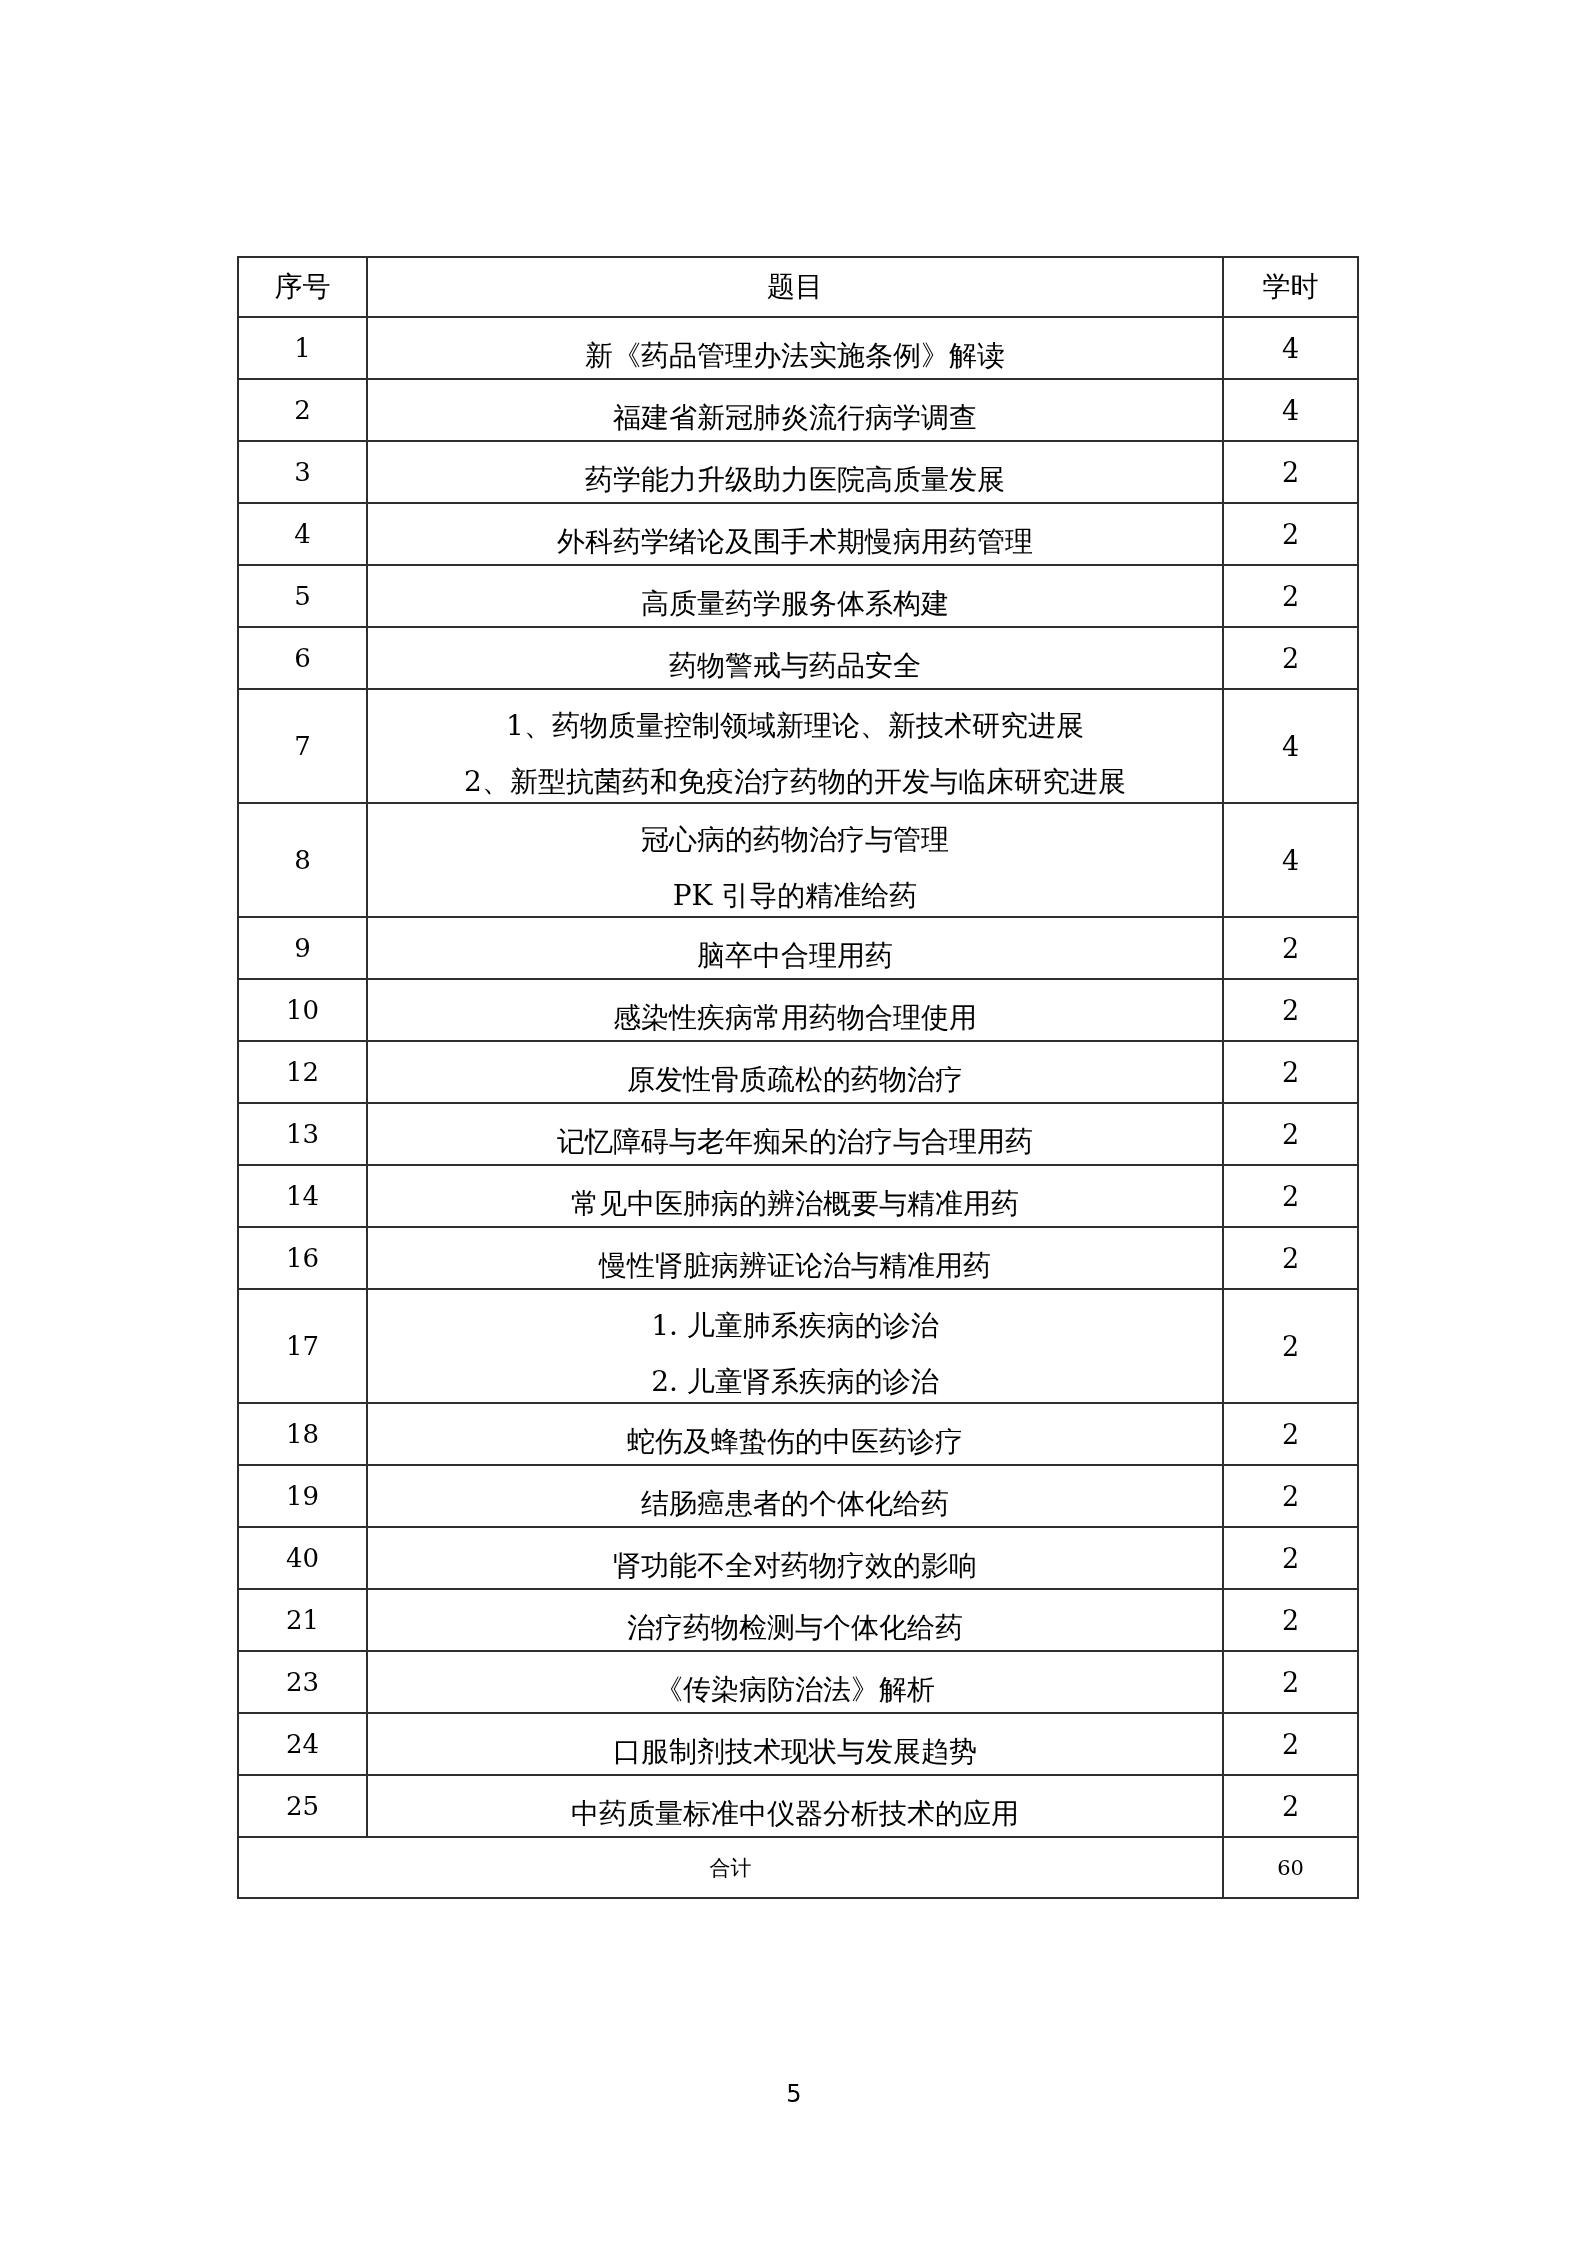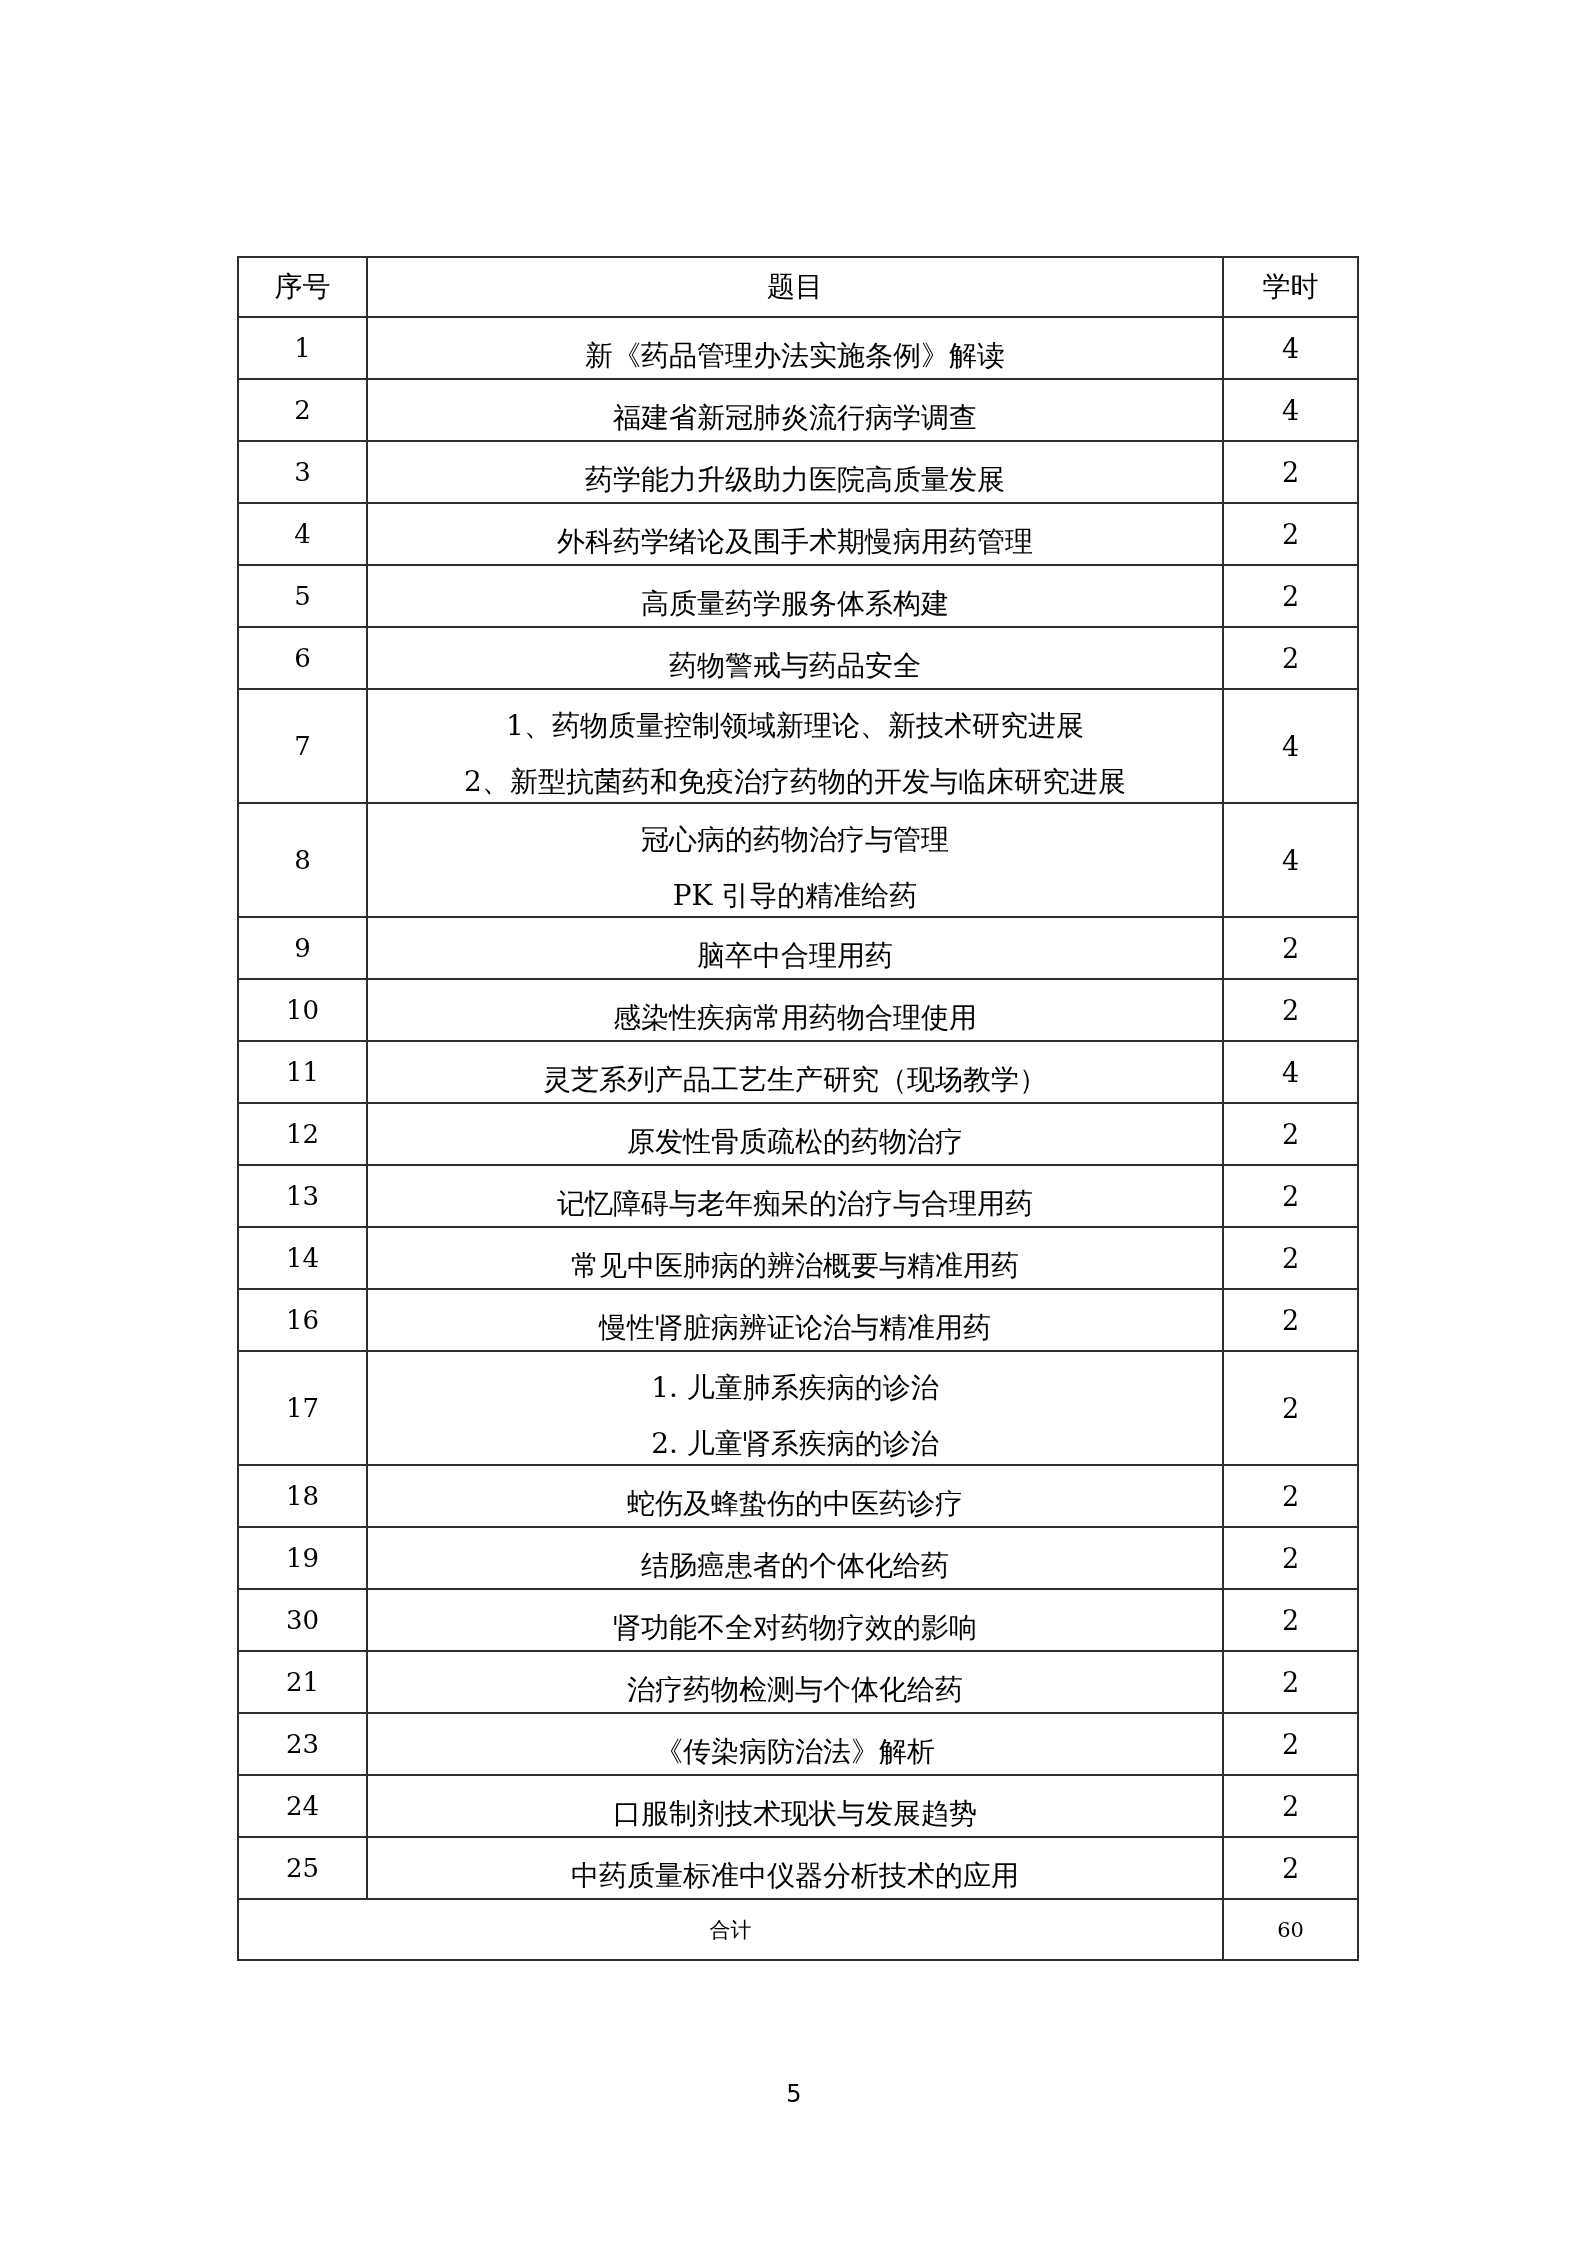--- a/index.html
+++ b/index.html
@@ -136,27 +136,20 @@
           <td class="cell-hours">2</td>
         </tr>
         <tr class="row-single">
           <td class="cell-no">10</td>
           <td class="cell-title">
             <div class="title-line">感染性疾病常用药物合理使用</div>
           </td>
           <td class="cell-hours">2</td>
         </tr>
         <tr class="row-single">
-          <td class="cell-no">11</td>
-          <td class="cell-title">
-            <div class="title-line">灵芝系列产品工艺生产研究（现场教学）</div>
-          </td>
-          <td class="cell-hours">4</td>
-        </tr>
-        <tr class="row-single">
           <td class="cell-no">12</td>
           <td class="cell-title">
             <div class="title-line">原发性骨质疏松的药物治疗</div>
           </td>
           <td class="cell-hours">2</td>
         </tr>
         <tr class="row-single">
           <td class="cell-no">13</td>
           <td class="cell-title">
             <div class="title-line">记忆障碍与老年痴呆的治疗与合理用药</div>
@@ -193,21 +186,21 @@
           <td class="cell-hours">2</td>
         </tr>
         <tr class="row-single">
           <td class="cell-no">19</td>
           <td class="cell-title">
             <div class="title-line">结肠癌患者的个体化给药</div>
           </td>
           <td class="cell-hours">2</td>
         </tr>
         <tr class="row-single">
-          <td class="cell-no">30</td>
+          <td class="cell-no">40</td>
           <td class="cell-title">
             <div class="title-line">肾功能不全对药物疗效的影响</div>
           </td>
           <td class="cell-hours">2</td>
         </tr>
         <tr class="row-single">
           <td class="cell-no">21</td>
           <td class="cell-title">
             <div class="title-line">治疗药物检测与个体化给药</div>
           </td>

